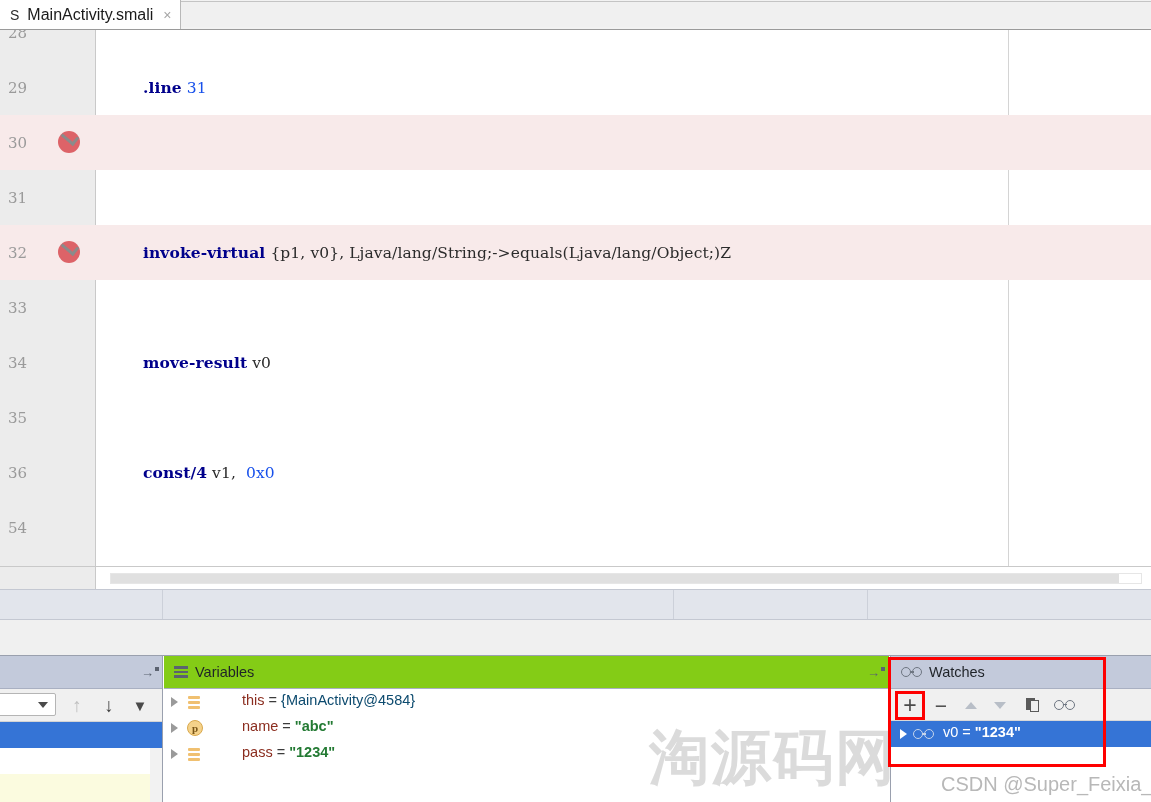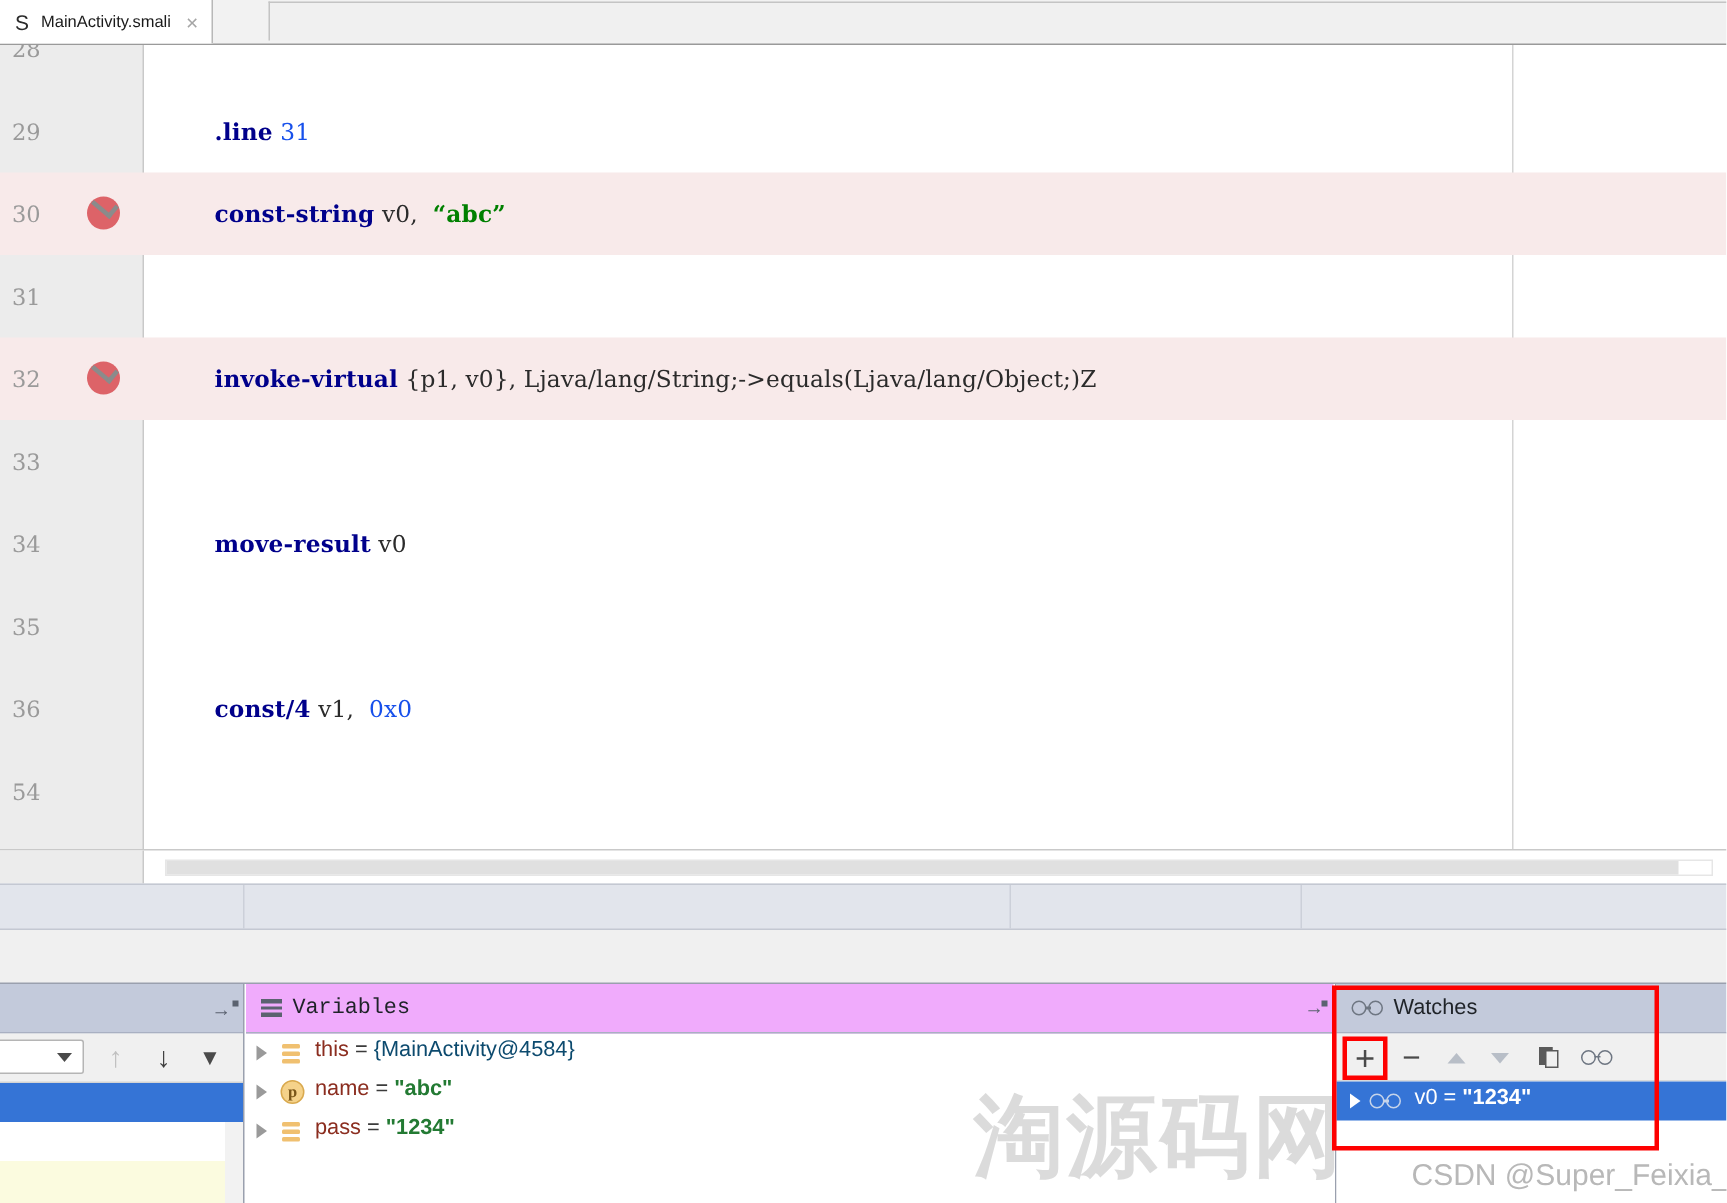--- a/index.html
+++ b/index.html
@@ -24,21 +24,21 @@
     display: flex; align-items: center;
     padding: 0 8px 0 10px;
     background: #ffffff;
     border-right: 1px solid #b8b8b8;
     box-sizing: border-box;
   }
   .tab-filetype {
     font-size: 14px; color: #2b2b2b; font-weight: 400;
     margin-right: 8px;
   }
-  .tab-label { font-size: 11px; color: #1a1a1a; }
+  .tab-label { font-size: 16px; color: #1a1a1a; }
   .tab-close {
     margin-left: 9px; font-size: 14px; color: #a6a6a6;
     line-height: 1; padding: 0 1px;
   }
   .tabstrip-rest {
     position: absolute; left: 179px; top: 1px; right: 0; height: 26px;
     background: #f0f0f0;
     border-top: 1px solid #c4c4c4;
     border-left: 1px solid #c4c4c4;
     box-sizing: border-box;
@@ -209,24 +209,24 @@
     background: #3574d6;
   }
 
   
   .vars-panel {
     position: absolute; left: 164px; top: 0; width: 725px; height: 146px;
     background: #ffffff;
   }
   .vars-header {
     position: absolute; left: 0; top: 0; width: 725px; height: 33px;
-    background: #f0abfc;
+    background: #84cc16;
     border-bottom: 1px solid #a9b0c2;
     box-sizing: border-box;
-    display: flex; align-items: center; font-family: Liberation Mono, monospace;
+    display: flex; align-items: center;
   }
   .hamburger {
     position: absolute; left: 10px; top: 10px; width: 14px; height: 12px;
   }
   .hamburger i {
     position: absolute; left: 0; width: 14px; height: 2.5px; background: #5b6270;
   }
   .hamburger i:nth-child(1) { top: 0; }
   .hamburger i:nth-child(2) { top: 4.5px; }
   .hamburger i:nth-child(3) { top: 9px; }
@@ -272,21 +272,21 @@
     border: 1px solid #d9a94e;
     box-sizing: border-box;
     font-size: 11px; font-weight: bold; color: #7a5618;
     display: flex; align-items: center; justify-content: center;
     font-family: "Liberation Serif", serif;
   }
   .vtext {
     position: absolute; left: 46px; top: 3px;
     font-size: 14.5px; white-space: pre;
   }
-  .vname  { color: #8b2d1f; }
+  .vname  { color: #8b2d1f; margin-left: 32px; }
   .veq    { color: #3b3b3b; }
   .vobj   { color: #0c4a6e; }
   .vstr   { color: #237a33; font-weight: bold; }
 
   
   .watermark {
     position: absolute; left: 485px; top: 62px;
     font-size: 60px; font-weight: bold;
     color: rgba(160,160,160,0.38);
     font-family: "DejaVu Sans", sans-serif;
@@ -430,21 +430,20 @@
           <div class="gnum">
             <span>29</span>
           </div>
           <div class="code"><span class="kw">.line</span><span class="plain"> </span><span class="num">31</span></div>
         </div>
         <div class="row row-bg-bp" style="top: 85px;">
           <div class="gnum">
             <span>30</span>
           </div>
           <div class="bp"></div>
-          <div class="code"><span class="kw">const-string</span><span class="plain"> v0,  </span><span class="str">“abc”</span></div>
         </div>
         <div class="row row-bg-none" style="top: 140px;">
           <div class="gnum">
             <span>31</span>
           </div>
           <div class="code"></div>
         </div>
         <div class="row row-bg-bp" style="top: 195px;">
           <div class="gnum">
             <span>32</span>

